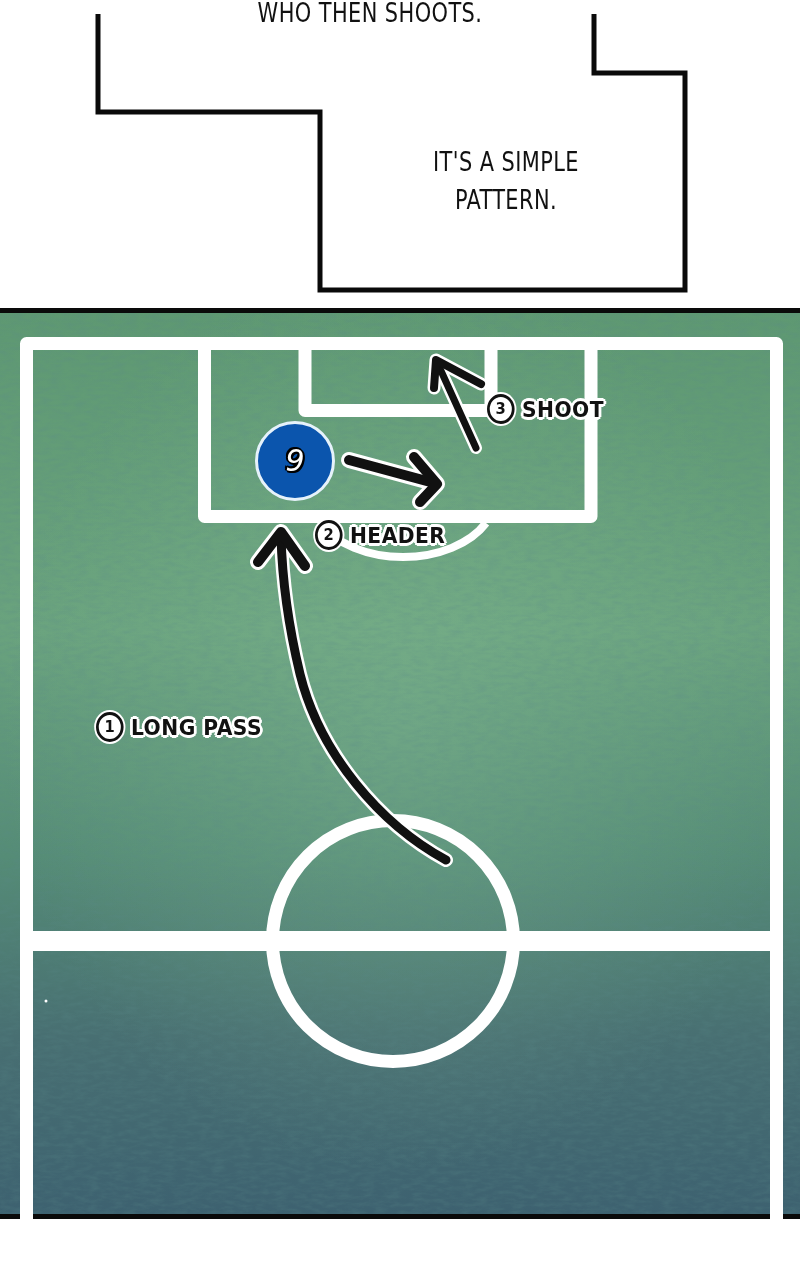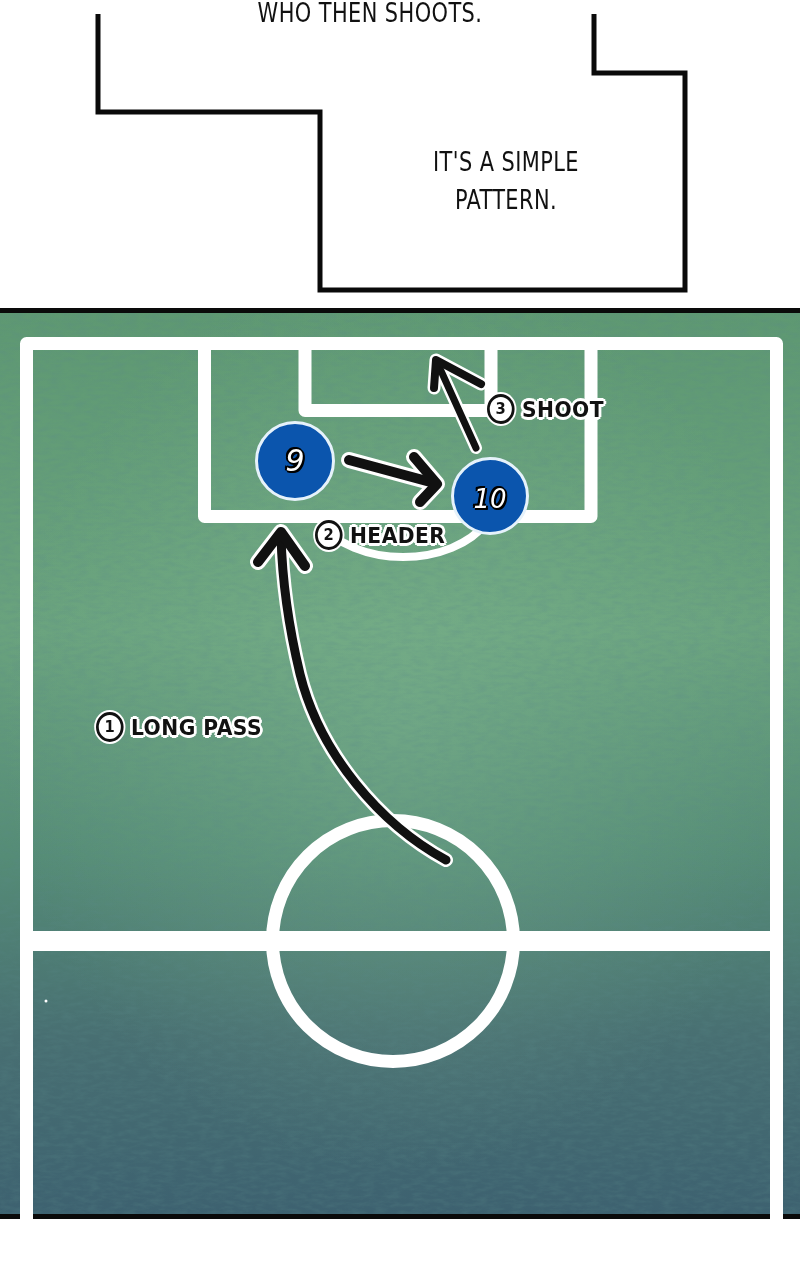--- a/index.html
+++ b/index.html
@@ -140,23 +140,20 @@
       <path d="M476,434 L437,348" stroke="#ffffff" stroke-width="12" stroke-linecap="round"></path>
       <path d="M434,374 L436,346 L481,370" fill="none" stroke="#ffffff" stroke-width="13" stroke-linecap="round" stroke-linejoin="round"></path>
       <path d="M476,434 L437,348" stroke="#111111" stroke-width="7" stroke-linecap="round"></path>
       <path d="M434,374 L436,346 L481,370" fill="none" stroke="#111111" stroke-width="8" stroke-linecap="round" stroke-linejoin="round"></path>
     </g>
   </svg>
 
   <div class="player" style="left:255px; top:407px; width:80px; height:80px; line-height:74px;">
     <span>9</span>
   </div>
-  <div class="player" style="left:451px; top:443px; width:78px; height:78px; line-height:78px; font-size:26px;">
-    <span>10</span>
-  </div>
 
   <div class="lbl" style="left:96px; top:698px;">
     <span class="num">1</span><span class="txt">LONG PASS</span>
   </div>
   <div class="lbl" style="left:315px; top:506px;">
     <span class="num">2</span><span class="txt">HEADER</span>
   </div>
   <div class="lbl" style="left:487px; top:380px;">
     <span class="num">3</span><span class="txt">SHOOT</span>
   </div>

